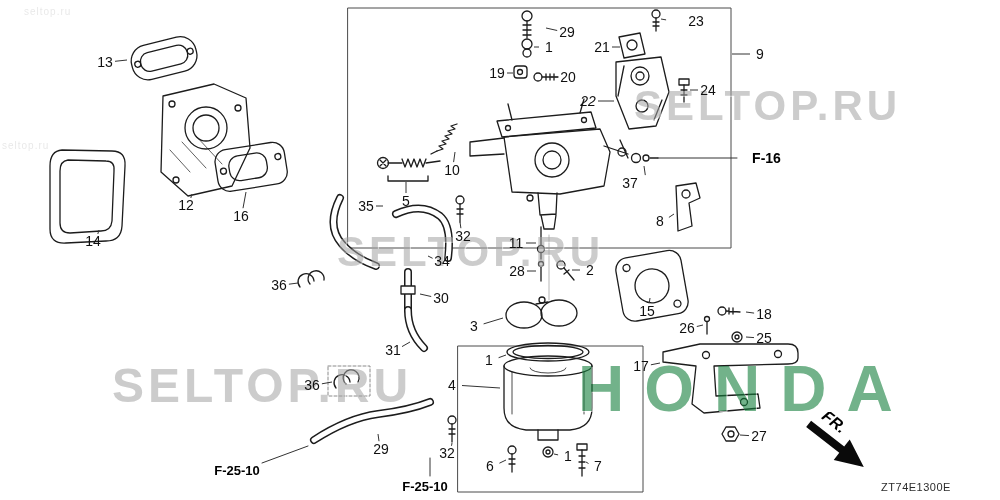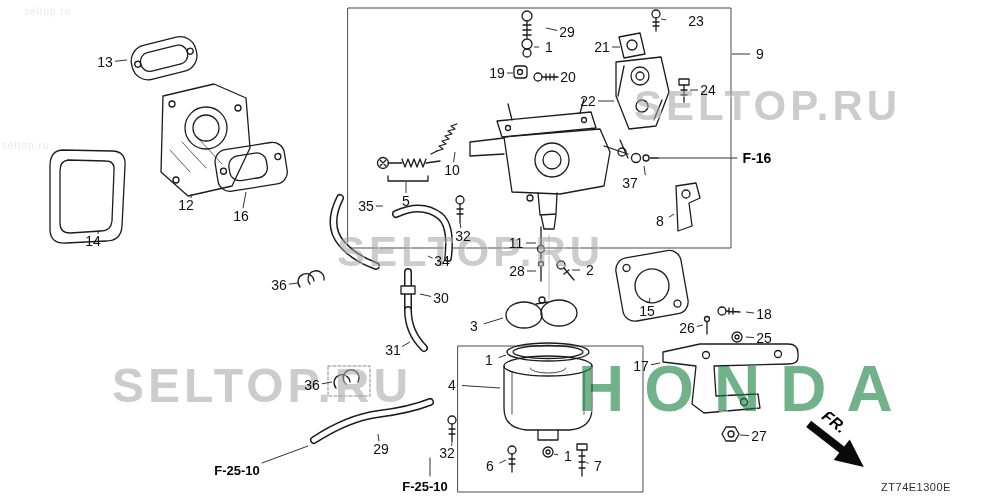--- a/index.html
+++ b/index.html
@@ -9,21 +9,21 @@
   .wm { position:absolute; z-index:2; font-weight:700; color:#a3a3a3; opacity:.55;
         letter-spacing:4px; white-space:nowrap; text-shadow:1px 1px 0 #fff; pointer-events:none; }
   .wm-top    { left:634px; top:82px;  font-size:42px; }
   .wm-mid    { left:337px; top:228px; font-size:42px; }
   .wm-bottom { left:112px; top:358px; font-size:48px; }
   .wm-honda  { left:578px; top:352px; font-size:64px; letter-spacing:20px; color:#15803d; opacity:.6; }
   .wm-tile   { position:absolute; z-index:2; font-size:10px; color:#9a9a9a; opacity:.22; letter-spacing:1px; }
   #label-layer { position:absolute; left:0; top:0; width:100%; height:100%; z-index:3; pointer-events:none; }
   .part-label { position:absolute; transform:translate(-50%,-50%); font-size:14px; color:#101010; }
   .ref { position:absolute; z-index:3; transform:translate(-50%,-50%); font-weight:700; font-size:14px; color:#000; }
-  .ref-f16 { left:757px; top:158px; }
+  .ref-f16 { left:757px; top:158px;padding-left:19px; }
   .ref-f2510-left { left:237px; top:470px; font-size:13px; }
   .ref-f2510-bottom { left:425px; top:486px; font-size:13px; }
   .code { position:absolute; z-index:3; left:916px; top:487px; transform:translate(-50%,-50%);
           font-size:11px; color:#2c2c2c; letter-spacing:.5px; }
   .fr { position:absolute; z-index:3; left:795px; top:412px; width:100px; height:85px; }
   .fr text { font-weight:700; font-style:italic; font-size:16px; fill:#000; font-family:"Liberation Sans",sans-serif; }
   .tube-o { stroke:#1c1c1c; stroke-width:8; fill:none; stroke-linecap:round; }
   .tube-i { stroke:#ffffff; stroke-width:5; fill:none; stroke-linecap:round; }
   .box { fill:none; stroke:#4a4a4a; stroke-width:1; }
 </style>
@@ -311,21 +311,21 @@
   <div class="wm-tile" style="left:2px;top:140px;">seltop.ru</div>
 
   <div id="label-layer">
       <div class="part-label" style="left: 567px; top: 32px;">29</div>
       <div class="part-label" style="left: 549px; top: 47px;">1</div>
       <div class="part-label" style="left: 696px; top: 21px;">23</div>
       <div class="part-label" style="left: 602px; top: 47px;">21</div>
       <div class="part-label" style="left: 497px; top: 73px;">19</div>
       <div class="part-label" style="left: 568px; top: 77px;">20</div>
       <div class="part-label" style="left: 760px; top: 54px;">9</div>
-      <div class="part-label" style="left: 588px; top: 101px;">22</div>
+      <div class="part-label" style="left: 588px; top: 101px; font-style: italic;">22</div>
       <div class="part-label" style="left: 708px; top: 90px;">24</div>
       <div class="part-label" style="left: 452px; top: 170px;">10</div>
       <div class="part-label" style="left: 630px; top: 183px;">37</div>
       <div class="part-label" style="left: 406px; top: 201px;">5</div>
       <div class="part-label" style="left: 660px; top: 221px;">8</div>
       <div class="part-label" style="left: 366px; top: 206px;">35</div>
       <div class="part-label" style="left: 463px; top: 236px;">32</div>
       <div class="part-label" style="left: 442px; top: 261px;">34</div>
       <div class="part-label" style="left: 516px; top: 243px;">11</div>
       <div class="part-label" style="left: 517px; top: 271px;">28</div>

